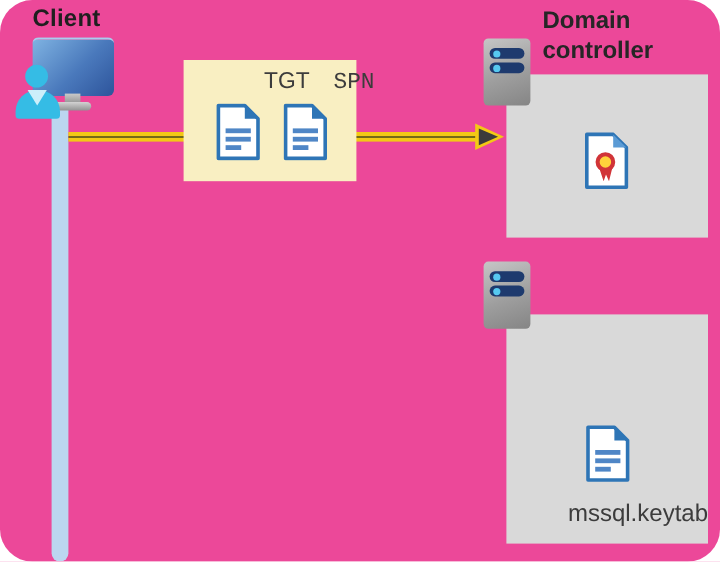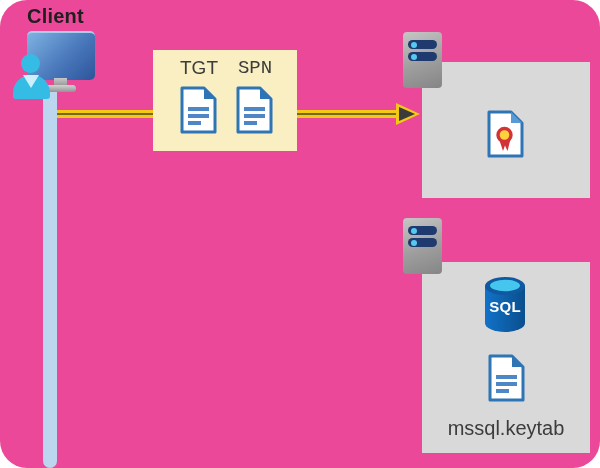--- a/index.html
+++ b/index.html
@@ -64,21 +64,21 @@
     border-left:16px solid #3B3B3B;
   }
 
   
   .ticket-box {
     position:absolute; left:153px; top:50px; width:144px; height:101px;
     background:#F9EFC2; z-index:2;
   }
   .ticket-label {
     position:absolute; top:7px; width:48px; text-align:center;
-    font-size:19px; color:#3C3C3C;
+    font-size:19px; color:#3C3C3C;margin-left:40px;
   }
   .ticket-label.tgt { left:22px; }
   .ticket-label.spn { left:78px;font-family:Liberation Mono, monospace; }
   .ticket-doc { position:absolute; top:36px; width:37px; height:48px; }
   .ticket-doc.tgt { left:27px; }
   .ticket-doc.spn { left:83px; }
 
   
   .group-title {
     position:absolute; font-size:20px; font-weight:bold; color:#262626;
@@ -109,21 +109,21 @@
   }
 
   .cert-icon { position:absolute; left:487px; top:110px; width:37px; height:48px; z-index:2; }
   .sql-icon  { position:absolute; left:485px; top:277px; width:40px; height:55px; z-index:2; }
   .sql-text  {
     position:absolute; left:0; top:21px; width:40px; text-align:center;
     font-size:15px; font-weight:bold; color:#ffffff; letter-spacing:0.3px;
   }
   .keytab-doc { position:absolute; left:488px; top:354px; width:37px; height:48px; z-index:2; }
   .keytab-label {
-    position:absolute; left:422px; top:417px; width:168px; text-align:center;
+    position:absolute; left:422px; top:417px; width:168px; text-align:right;
     font-size:20px; color:#3C3C3C; z-index:2;
   }
   svg { display:block; }
 </style>
 </head>
 <body>
 
 <div class="canvas">
 
   <div class="client-vline"></div>
@@ -157,20 +157,21 @@
         <path d="M2 2 H24 L35 13 V46 H2 Z" fill="#ffffff" stroke="#2E75B6" stroke-width="3" stroke-linejoin="round"></path>
         <path d="M24 2 L35 13 H24 Z" fill="#2E75B6"></path>
         <rect x="8" y="21" width="21" height="4" fill="#4F86C6"></rect>
         <rect x="8" y="28" width="21" height="4" fill="#4F86C6"></rect>
         <rect x="8" y="35" width="13" height="4" fill="#4F86C6"></rect>
       </svg>
     </div>
   </div>
 
   <div class="gray-box dc-box"></div>
+  <div class="group-title dc-title">Domain controller</div>
   <div class="server-icon dc">
     <div class="server-bar b1">
         <div class="server-dot"></div>
       </div>
     <div class="server-bar b2">
         <div class="server-dot"></div>
       </div>
   </div>
   <div class="cert-icon">
     <svg viewBox="0 0 37 48" width="37" height="48">
@@ -182,34 +183,20 @@
   </div>
 
   <div class="gray-box linux-box"></div>
   <div class="server-icon linux">
     <div class="server-bar b1">
         <div class="server-dot"></div>
       </div>
     <div class="server-bar b2">
         <div class="server-dot"></div>
       </div>
-  </div>
-  <div class="sql-icon">
-    <svg viewBox="0 0 40 55" width="40" height="55">
-      <defs>
-        <linearGradient id="sqlg" x1="0" y1="0" x2="1" y2="0">
-          <stop offset="0" stop-color="#1272C8"></stop>
-          <stop offset="1" stop-color="#0A4E8E"></stop>
-        </linearGradient>
-      </defs>
-      <path d="M0 9 L0 46 A20 9 0 0 0 40 46 L40 9 Z" fill="url(#sqlg)"></path>
-      <ellipse cx="20" cy="9" rx="20" ry="9" fill="#0E599F"></ellipse>
-      <ellipse cx="20" cy="8.5" rx="15" ry="5.8" fill="#45C6EE"></ellipse>
-    </svg>
-    <div class="sql-text">SQL</div>
   </div>
   <div class="keytab-doc">
     <svg viewBox="0 0 37 48" width="37" height="48">
       <path d="M2 2 H24 L35 13 V46 H2 Z" fill="#ffffff" stroke="#2E75B6" stroke-width="3" stroke-linejoin="round"></path>
       <path d="M24 2 L35 13 H24 Z" fill="#2E75B6"></path>
       <rect x="8" y="21" width="21" height="4" fill="#4F86C6"></rect>
       <rect x="8" y="28" width="21" height="4" fill="#4F86C6"></rect>
       <rect x="8" y="35" width="13" height="4" fill="#4F86C6"></rect>
     </svg>
   </div>

